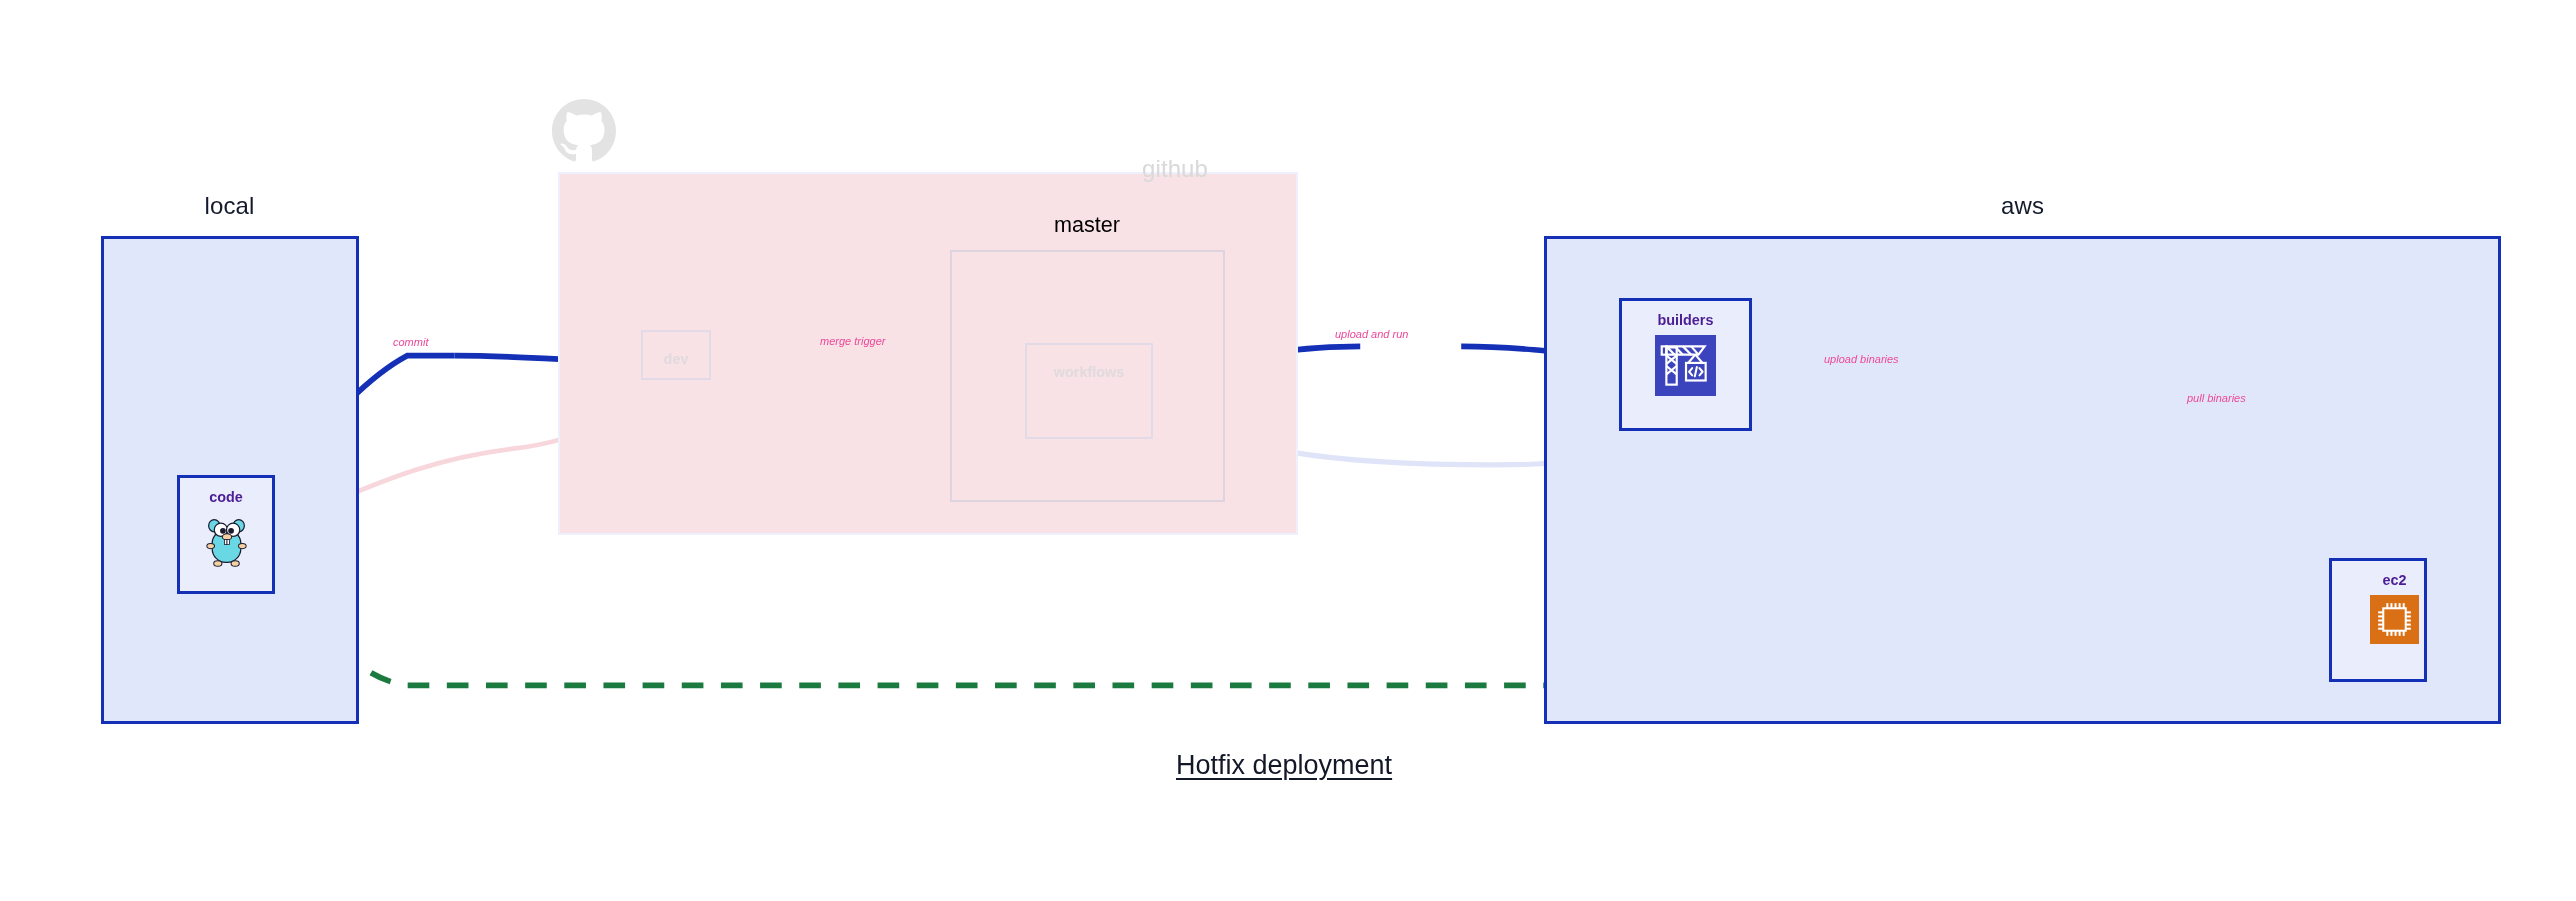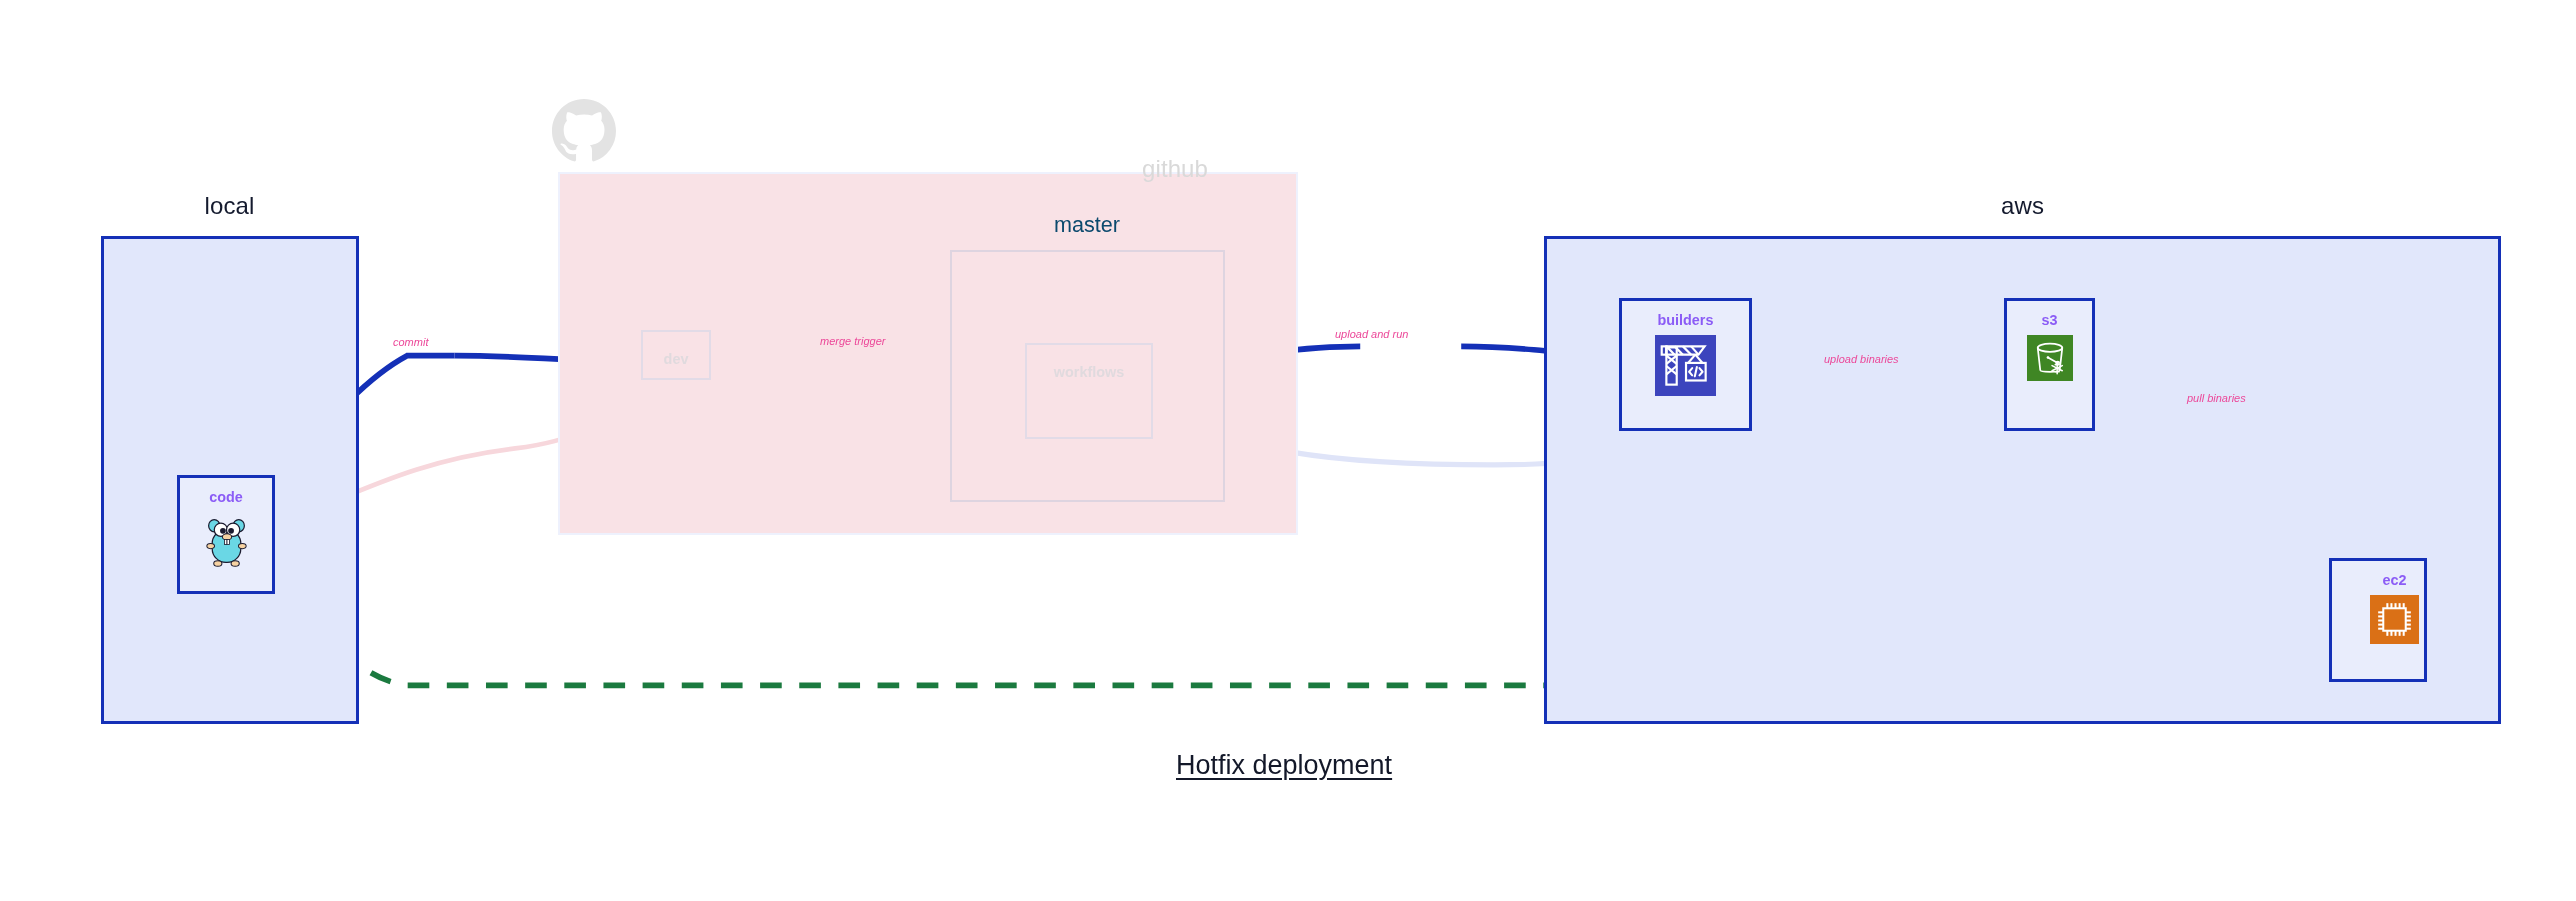--- a/index.html
+++ b/index.html
@@ -54,21 +54,21 @@
   
   .subframe {
     position: absolute;
     box-sizing: border-box;
     border: 2.1px solid #ded4e0;
     background: transparent;
   }
   .subframe-label {
     position: absolute;
     font-size: 21.6px;
-    color: #0c4a6e;
+    color: #000000;
     white-space: nowrap;
     text-align: center;
   }
 
   
   .node {
     position: absolute;
     box-sizing: border-box;
     background: #e9edfc;
     border: 3.6px solid #1430b7;
@@ -76,21 +76,21 @@
     flex-direction: column;
     align-items: center;
   }
   .node.ghost {
     background: transparent;
     border: 2.1px solid #e2dbe7;
   }
   .node-label {
     font-weight: bold;
     font-size: 14.4px;
-    color: #8b5cf6;
+    color: #4c1d95;
     margin-top: 11.3px;
     white-space: nowrap;
   }
   .node.ghost .node-label {
     color: #e0dade;
     margin-top: 18.5px;
   }
   .node-icon {
     margin-top: 7.2px;
   }
@@ -261,45 +261,20 @@
 
         <g stroke="#ffffff" stroke-width="4" fill="none" stroke-linecap="round" stroke-linejoin="round">
           <polyline points="72,64 66,71 72,78"></polyline>
           <line x1="81" y1="62" x2="77" y2="80"></line>
           <polyline points="86,64 92,71 86,78"></polyline>
         </g>
       </svg>
     </div>
   </div>
 
-  <div class="node" style="left:2004px; top:298px; width:91px; height:133px;">
-    <div class="node-label">s3</div>
-    <div class="node-icon">
-      <svg width="46" height="46" viewBox="0 0 90 90">
-        <rect x="0" y="0" width="90" height="90" fill="#3f8624"></rect>
-        <g fill="none" stroke="#ffffff" stroke-width="3.4" stroke-linecap="round" stroke-linejoin="round">
-
-          <ellipse cx="45" cy="25" rx="24" ry="8"></ellipse>
-          <path d="M21 25 L26 69 C26 73 64 73 64 69 L69 25"></path>
-
-          <line x1="41" y1="44" x2="60" y2="55"></line>
-          <circle cx="41" cy="44" r="2.6" fill="#ffffff" stroke="none"></circle>
-          <circle cx="60" cy="55" r="3" fill="none"></circle>
-
-          <g stroke-width="3">
-            <line x1="59" y1="54" x2="59" y2="76"></line>
-            <line x1="49" y1="60" x2="69" y2="70"></line>
-            <line x1="69" y1="60" x2="49" y2="70"></line>
-            <line x1="55" y1="58" x2="63" y2="58"></line>
-            <line x1="55" y1="72" x2="63" y2="72"></line>
-          </g>
-        </g>
-      </svg>
-    </div>
-  </div>
 
   <div class="node" style="left:2329px; top:558px; width:98px; height:124px;padding-left:33px;">
     <div class="node-label">ec2</div>
     <div class="node-icon">
       <svg width="49" height="49" viewBox="0 0 96 96">
         <rect x="0" y="0" width="96" height="96" fill="#da7016"></rect>
         <g stroke="#ffffff" stroke-width="4" fill="none">
           <rect x="26" y="26" width="44" height="44"></rect>
 
           <line x1="34" y1="16" x2="34" y2="26"></line>

